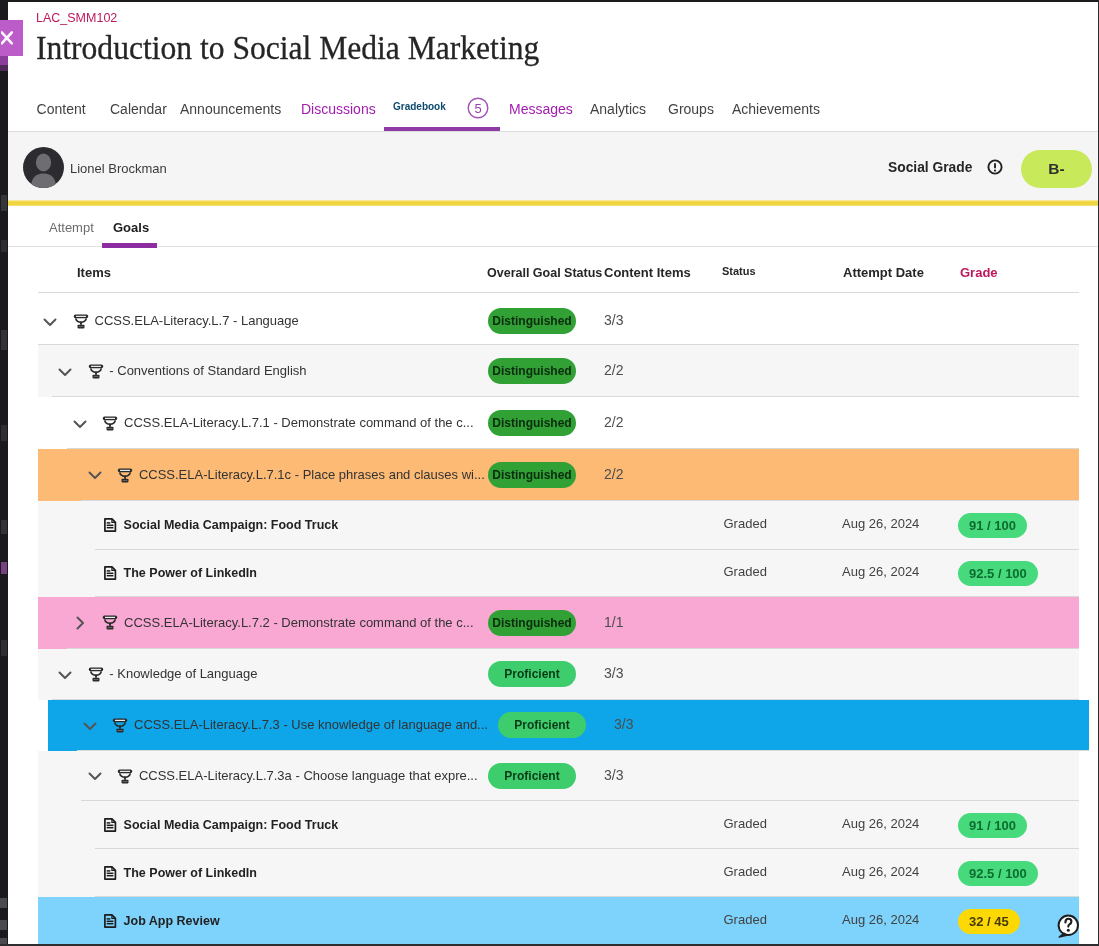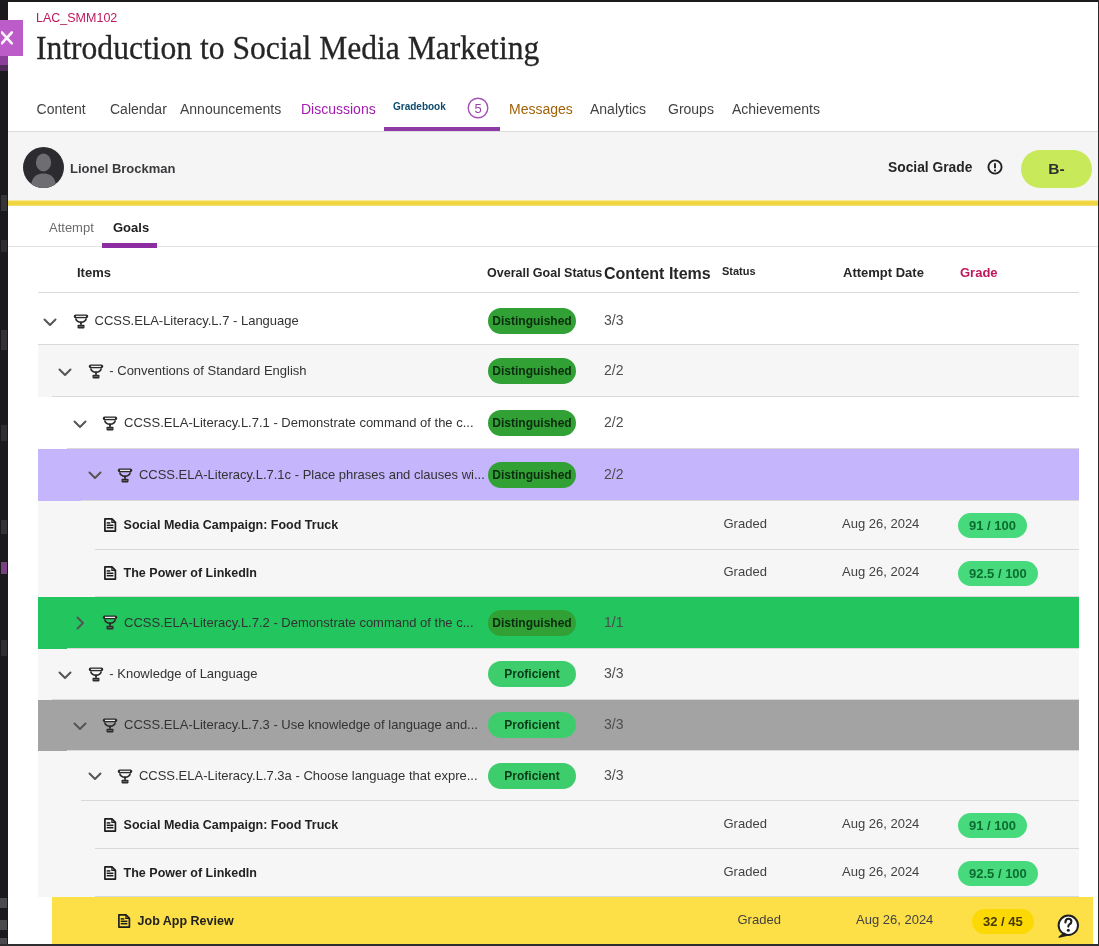--- a/index.html
+++ b/index.html
@@ -29,21 +29,21 @@
 <div class="abs" style="left:0;top:64.6px;width:8px;height:6px;background:#50285a"></div>
 
 <div class="abs" style="left:36px;top:11px;font-size:12.5px;color:#be185d">LAC_SMM102</div>
 <div class="abs" style="left:36px;top:28px;font-family:'Liberation Serif',serif;font-size:34.5px;color:#252525;-webkit-text-stroke:0.3px #252525;transform:scaleX(0.915);transform-origin:left top;white-space:nowrap">Introduction to Social Media Marketing</div>
 
 <div style="position:absolute;left:36.6px;top:101px;color:#424242;font-size:14px">Content</div>
 <div style="position:absolute;left:110px;top:101px;color:#424242;font-size:14px">Calendar</div>
 <div style="position:absolute;left:180px;top:101px;color:#424242;font-size:14px">Announcements</div>
 <div style="position:absolute;left:301px;top:101px;color:#a21caf;font-size:14px">Discussions</div>
 <div style="position:absolute;left:393px;top:101px;font-weight:bold;color:#0c4a6e;font-size:10px">Gradebook</div>
-<div style="position:absolute;left:509px;top:101px;color:#a16207;font-size:14px">Messages</div>
+<div style="position:absolute;left:509px;top:101px;color:#a21caf;font-size:14px">Messages</div>
 <div style="position:absolute;left:590px;top:101px;color:#424242;font-size:14px">Analytics</div>
 <div style="position:absolute;left:668px;top:101px;color:#424242;font-size:14px">Groups</div>
 <div style="position:absolute;left:732px;top:101px;color:#424242;font-size:14px">Achievements</div>
 
 <svg class="abs" style="left:467px;top:97px" width="22" height="22" viewBox="0 0 22 22">
     <circle cx="11" cy="11" r="9.8" fill="none" stroke="#a452b5" stroke-width="1.4"></circle>
     <text x="11" y="15.5" text-anchor="middle" font-size="13" fill="#9a42ae" font-family="Liberation Sans">5</text>
   </svg>
 <div class="abs" style="left:384px;top:126.5px;width:116px;height:4px;background:#8e3ba5"></div>
 <div class="abs" style="left:8px;top:130.5px;width:1091px;height:1px;background:#dcdcdc"></div>
@@ -54,39 +54,39 @@
       <clipPath id="avc">
         <circle cx="20.5" cy="20.5" r="20.5"></circle>
       </clipPath>
     </defs>
 <circle cx="20.5" cy="20.5" r="20.5" fill="#2c2c30"></circle>
 <g clip-path="url(#avc)" fill="#6e6e72">
 <ellipse cx="20.5" cy="15.5" rx="7.6" ry="9"></ellipse>
 <path d="M8 41 Q8 26.5 20.5 26.5 Q33 26.5 33 41 Z"></path>
 </g>
 </svg>
-<div class="abs" style="left:70px;top:161px;font-size:13px;font-weight:bold;color:#3a3a3d">Lionel Brockman</div>
+<div class="abs" style="left:70px;top:161px;font-size:13px;font-weight:normal;color:#3a3a3d">Lionel Brockman</div>
 <div class="abs" style="left:888px;top:160px;font-size:13.8px;font-weight:bold;color:#262626">Social Grade</div>
 <svg class="abs" style="left:987px;top:159px" width="16" height="16" viewBox="0 0 16 16">
     <circle cx="8" cy="8" r="6.6" fill="none" stroke="#222" stroke-width="1.9"></circle>
     <line x1="8" y1="4.2" x2="8" y2="9.3" stroke="#222" stroke-width="1.9"></line>
     <circle cx="8" cy="11.6" r="1.1" fill="#222"></circle>
   </svg>
 <div class="abs" style="left:1021px;top:150px;width:71px;height:38px;border-radius:19px;background:#c8e959;color:#2f2f2f;font-size:15.5px;font-weight:bold;text-align:center;line-height:38px">B-</div>
 
 <div class="abs" style="left:8px;top:199.5px;width:1091px;height:6px;background:linear-gradient(#f9efb6 0%,#efd43e 30%,#efd43e 72%,#f5e386 100%)"></div>
 
 <div class="abs" style="left:49px;top:220px;font-size:13px;color:#6b6b6b">Attempt</div>
 <div class="abs" style="left:113px;top:220px;font-size:13px;font-weight:bold;color:#1d1d1d">Goals</div>
 <div class="abs" style="left:8px;top:246px;width:1091px;height:1px;background:#e2e2e2"></div>
 <div class="abs" style="left:102px;top:243px;width:55px;height:4.5px;background:#8e2da1"></div>
 
 <div class="abs" style="left:77px;top:265px;font-size:13px;font-weight:bold;color:#262626">Items</div>
 <div class="abs" style="left:487px;top:266px;font-size:12.5px;font-weight:bold;color:#262626">Overall Goal Status</div>
-<div class="abs" style="left:604px;top:265px;font-size:16px;font-weight:bold;color:#262626">Content Items</div>
+<div class="abs" style="left:604px;top:265px;font-size:13px;font-weight:bold;color:#262626">Content Items</div>
 <div class="abs" style="left:722px;top:265px;font-size:11px;font-weight:bold;color:#262626">Status</div>
 <div class="abs" style="left:843px;top:265px;font-size:13px;font-weight:bold;color:#262626">Attempt Date</div>
 <div class="abs" style="left:960px;top:265px;font-size:13px;font-weight:bold;color:#be185d">Grade</div>
 
 <div style="position:absolute;left:38px;top:292px;width:1041px;height:1px;background:#d9d9d9"></div>
 <div style="position:absolute;left:38px;top:293px;width:1041px;height:52px;background:#fff">
     <svg style="position:absolute;left:5.4px;top:24.5px" width="14" height="9" viewBox="0 0 14 9">
       <path d="M1.5 1.5 L7 7 L12.5 1.5" fill="none" stroke="#555" stroke-width="2" stroke-linecap="round" stroke-linejoin="round"></path>
     </svg>
     <svg style="position:absolute;left:35.0px;top:20.8px" width="16" height="15" viewBox="0 0 16 15">
@@ -129,21 +129,21 @@
 <path d="M2.7 4.3 C3.1 6.5 4.7 8.1 8 8.1 C11.3 8.1 12.9 6.5 13.3 4.3" fill="none" stroke="#2b2b2b" stroke-width="1.6"></path>
 <line x1="8" y1="8.1" x2="8" y2="10.7" stroke="#2b2b2b" stroke-width="1.9"></line>
 <rect x="4.5" y="10.7" width="7" height="3.7" rx="0.8" fill="#2b2b2b"></rect>
 <line x1="5.6" y1="12.55" x2="10.4" y2="12.55" stroke="#6a6a6a" stroke-width="0.9"></line>
 </svg>
     <div style="position:absolute;left:86.1px;top:16.0px;line-height:20px;font-size:13px;color:#333">CCSS.ELA-Literacy.L.7.1 - Demonstrate command of the c...</div>
     <div style="position:absolute;left:450px;top:13.0px;width:88px;height:26px;border-radius:13px;background:#31a135;color:#0b2b0e;font-size:12px;font-weight:bold;text-align:center;line-height:26px">Distinguished</div>
     <div style="position:absolute;left:566px;top:17.0px;font-size:14px;color:#4d4d4d">2/2</div>
     <div style="position:absolute;left:28.6px;right:0;bottom:0;height:1px;background:#d9d9d9"></div>
   </div>
-<div style="position:absolute;left:38px;top:449px;width:1041px;height:51.5px;background:#c4b5fd">
+<div style="position:absolute;left:38px;top:449px;width:1041px;height:51.5px;background:#fdba74">
     <svg style="position:absolute;left:49.800000000000004px;top:22.25px" width="14" height="9" viewBox="0 0 14 9">
       <path d="M1.5 1.5 L7 7 L12.5 1.5" fill="none" stroke="#555" stroke-width="2" stroke-linecap="round" stroke-linejoin="round"></path>
     </svg>
     <svg style="position:absolute;left:78.5px;top:18.55px" width="16" height="15" viewBox="0 0 16 15">
 <rect x="0.8" y="0.4" width="14.4" height="3.9" rx="1.7" fill="#2b2b2b"></rect>
 <line x1="3" y1="2.35" x2="13" y2="2.35" stroke="#fff" stroke-width="1.1"></line>
 <path d="M2.7 4.3 C3.1 6.5 4.7 8.1 8 8.1 C11.3 8.1 12.9 6.5 13.3 4.3" fill="none" stroke="#2b2b2b" stroke-width="1.6"></path>
 <line x1="8" y1="8.1" x2="8" y2="10.7" stroke="#2b2b2b" stroke-width="1.9"></line>
 <rect x="4.5" y="10.7" width="7" height="3.7" rx="0.8" fill="#2b2b2b"></rect>
 <line x1="5.6" y1="12.55" x2="10.4" y2="12.55" stroke="#6a6a6a" stroke-width="0.9"></line>
@@ -174,21 +174,21 @@
 <line x1="3.7" y1="4.9" x2="7.3" y2="4.9" stroke="#1d1d1d" stroke-width="1.5"></line>
 <line x1="3.7" y1="7.3" x2="10.4" y2="7.3" stroke="#1d1d1d" stroke-width="1.5"></line>
 <line x1="3.7" y1="9.7" x2="10.4" y2="9.7" stroke="#1d1d1d" stroke-width="1.5"></line>
 </svg>
     <div style="position:absolute;left:85.6px;top:13.5px;line-height:20px;font-size:12.5px;font-weight:600;color:#222">The Power of LinkedIn</div>
     <div style="position:absolute;left:685.5px;top:14.5px;font-size:13px;color:#424242">Graded</div>
     <div style="position:absolute;left:804px;top:14.5px;font-size:13px;color:#424242">Aug 26, 2024</div>
     <div style="position:absolute;left:920px;top:11.0px;height:25px;border-radius:12.5px;background:#47da7d;color:#0b6c2f;font-size:13px;font-weight:600;line-height:25px;padding:0 11px;display:inline-block">92.5 / 100</div>
     <div style="position:absolute;left:57.2px;right:0;bottom:0;height:1px;background:#d9d9d9"></div>
   </div>
-<div style="position:absolute;left:38px;top:596.5px;width:1041px;height:52.0px;background:#22c55e">
+<div style="position:absolute;left:38px;top:596.5px;width:1041px;height:52.0px;background:#f9a8d4">
     <svg style="position:absolute;left:37.5px;top:19.0px" width="9" height="14" viewBox="0 0 9 14">
       <path d="M1.5 1.5 L7 7 L1.5 12.5" fill="none" stroke="#555" stroke-width="2" stroke-linecap="round" stroke-linejoin="round"></path>
     </svg>
     <svg style="position:absolute;left:64.0px;top:18.8px" width="16" height="15" viewBox="0 0 16 15">
 <rect x="0.8" y="0.4" width="14.4" height="3.9" rx="1.7" fill="#2b2b2b"></rect>
 <line x1="3" y1="2.35" x2="13" y2="2.35" stroke="#fff" stroke-width="1.1"></line>
 <path d="M2.7 4.3 C3.1 6.5 4.7 8.1 8 8.1 C11.3 8.1 12.9 6.5 13.3 4.3" fill="none" stroke="#2b2b2b" stroke-width="1.6"></path>
 <line x1="8" y1="8.1" x2="8" y2="10.7" stroke="#2b2b2b" stroke-width="1.9"></line>
 <rect x="4.5" y="10.7" width="7" height="3.7" rx="0.8" fill="#2b2b2b"></rect>
 <line x1="5.6" y1="12.55" x2="10.4" y2="12.55" stroke="#6a6a6a" stroke-width="0.9"></line>
@@ -208,21 +208,21 @@
 <path d="M2.7 4.3 C3.1 6.5 4.7 8.1 8 8.1 C11.3 8.1 12.9 6.5 13.3 4.3" fill="none" stroke="#2b2b2b" stroke-width="1.6"></path>
 <line x1="8" y1="8.1" x2="8" y2="10.7" stroke="#2b2b2b" stroke-width="1.9"></line>
 <rect x="4.5" y="10.7" width="7" height="3.7" rx="0.8" fill="#2b2b2b"></rect>
 <line x1="5.6" y1="12.55" x2="10.4" y2="12.55" stroke="#6a6a6a" stroke-width="0.9"></line>
 </svg>
     <div style="position:absolute;left:71.3px;top:15.5px;line-height:20px;font-size:13px;color:#333">- Knowledge of Language</div>
     <div style="position:absolute;left:450px;top:12.5px;width:88px;height:26px;border-radius:13px;background:#3ecd6d;color:#0a3a17;font-size:12px;font-weight:bold;text-align:center;line-height:26px">Proficient</div>
     <div style="position:absolute;left:566px;top:16.5px;font-size:14px;color:#4d4d4d">3/3</div>
     <div style="position:absolute;left:14.3px;right:0;bottom:0;height:1px;background:#d9d9d9"></div>
   </div>
-<div style="position:absolute;left:38px;top:699.5px;width:1041px;height:51.0px;background:#a3a3a3">
+<div style="position:absolute;left:48px;top:699.5px;width:1041px;height:51.0px;background:#0ea5e9">
     <svg style="position:absolute;left:35.0px;top:22.0px" width="14" height="9" viewBox="0 0 14 9">
       <path d="M1.5 1.5 L7 7 L12.5 1.5" fill="none" stroke="#555" stroke-width="2" stroke-linecap="round" stroke-linejoin="round"></path>
     </svg>
     <svg style="position:absolute;left:64.0px;top:18.3px" width="16" height="15" viewBox="0 0 16 15">
 <rect x="0.8" y="0.4" width="14.4" height="3.9" rx="1.7" fill="#2b2b2b"></rect>
 <line x1="3" y1="2.35" x2="13" y2="2.35" stroke="#fff" stroke-width="1.1"></line>
 <path d="M2.7 4.3 C3.1 6.5 4.7 8.1 8 8.1 C11.3 8.1 12.9 6.5 13.3 4.3" fill="none" stroke="#2b2b2b" stroke-width="1.6"></path>
 <line x1="8" y1="8.1" x2="8" y2="10.7" stroke="#2b2b2b" stroke-width="1.9"></line>
 <rect x="4.5" y="10.7" width="7" height="3.7" rx="0.8" fill="#2b2b2b"></rect>
 <line x1="5.6" y1="12.55" x2="10.4" y2="12.55" stroke="#6a6a6a" stroke-width="0.9"></line>
@@ -270,21 +270,21 @@
 <line x1="3.7" y1="4.9" x2="7.3" y2="4.9" stroke="#1d1d1d" stroke-width="1.5"></line>
 <line x1="3.7" y1="7.3" x2="10.4" y2="7.3" stroke="#1d1d1d" stroke-width="1.5"></line>
 <line x1="3.7" y1="9.7" x2="10.4" y2="9.7" stroke="#1d1d1d" stroke-width="1.5"></line>
 </svg>
     <div style="position:absolute;left:85.6px;top:14.0px;line-height:20px;font-size:12.5px;font-weight:600;color:#222">The Power of LinkedIn</div>
     <div style="position:absolute;left:685.5px;top:15.0px;font-size:13px;color:#424242">Graded</div>
     <div style="position:absolute;left:804px;top:15.0px;font-size:13px;color:#424242">Aug 26, 2024</div>
     <div style="position:absolute;left:920px;top:11.5px;height:25px;border-radius:12.5px;background:#47da7d;color:#0b6c2f;font-size:13px;font-weight:600;line-height:25px;padding:0 11px;display:inline-block">92.5 / 100</div>
     <div style="position:absolute;left:57.2px;right:0;bottom:0;height:1px;background:#d9d9d9"></div>
   </div>
-<div style="position:absolute;left:52px;top:897px;width:1041px;height:48px;background:#fde047">
+<div style="position:absolute;left:38px;top:897px;width:1041px;height:48px;background:#7dd3fc">
     <svg style="position:absolute;left:64.8px;top:17.0px" width="14" height="14" viewBox="0 0 14 14">
 <path d="M1.9 0.9 L9 0.9 L12.4 4.3 L12.4 13.1 L1.9 13.1 Z" fill="none" stroke="#1d1d1d" stroke-width="1.7" stroke-linejoin="round"></path>
 <path d="M8.9 1.1 L8.9 4.4 L12.2 4.4" fill="none" stroke="#1d1d1d" stroke-width="1.2"></path>
 <line x1="3.7" y1="4.9" x2="7.3" y2="4.9" stroke="#1d1d1d" stroke-width="1.5"></line>
 <line x1="3.7" y1="7.3" x2="10.4" y2="7.3" stroke="#1d1d1d" stroke-width="1.5"></line>
 <line x1="3.7" y1="9.7" x2="10.4" y2="9.7" stroke="#1d1d1d" stroke-width="1.5"></line>
 </svg>
     <div style="position:absolute;left:85.6px;top:14.0px;line-height:20px;font-size:12.5px;font-weight:600;color:#222">Job App Review</div>
     <div style="position:absolute;left:685.5px;top:15.0px;font-size:13px;color:#424242">Graded</div>
     <div style="position:absolute;left:804px;top:15.0px;font-size:13px;color:#424242">Aug 26, 2024</div>

